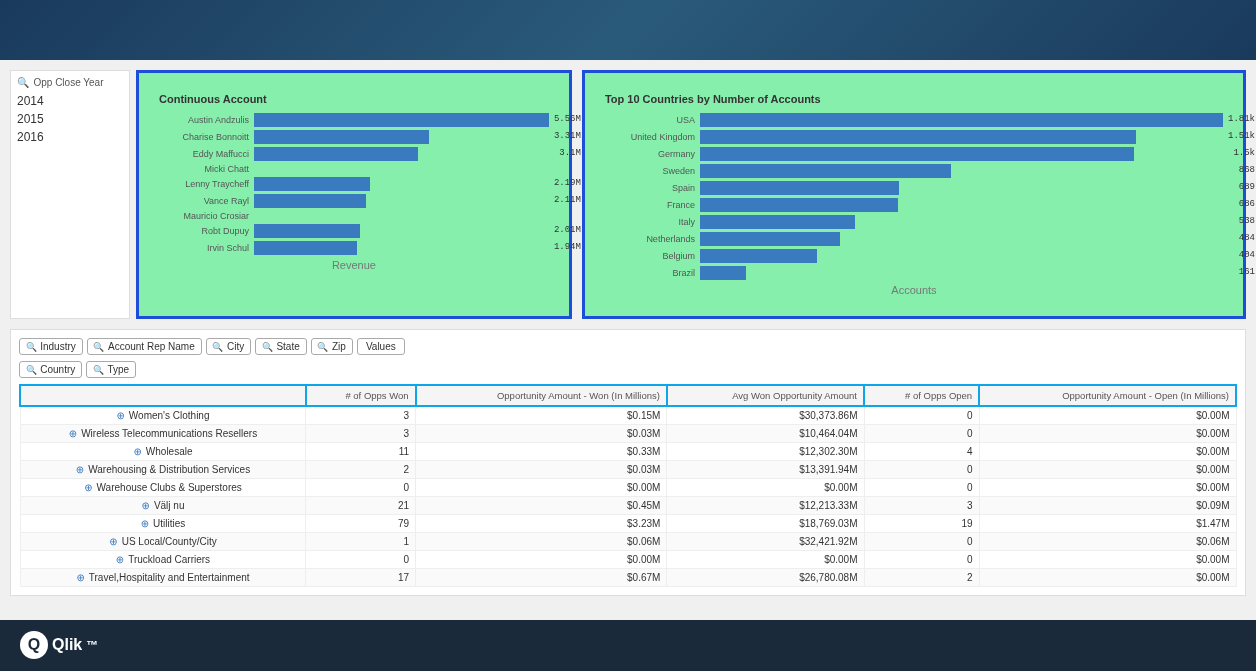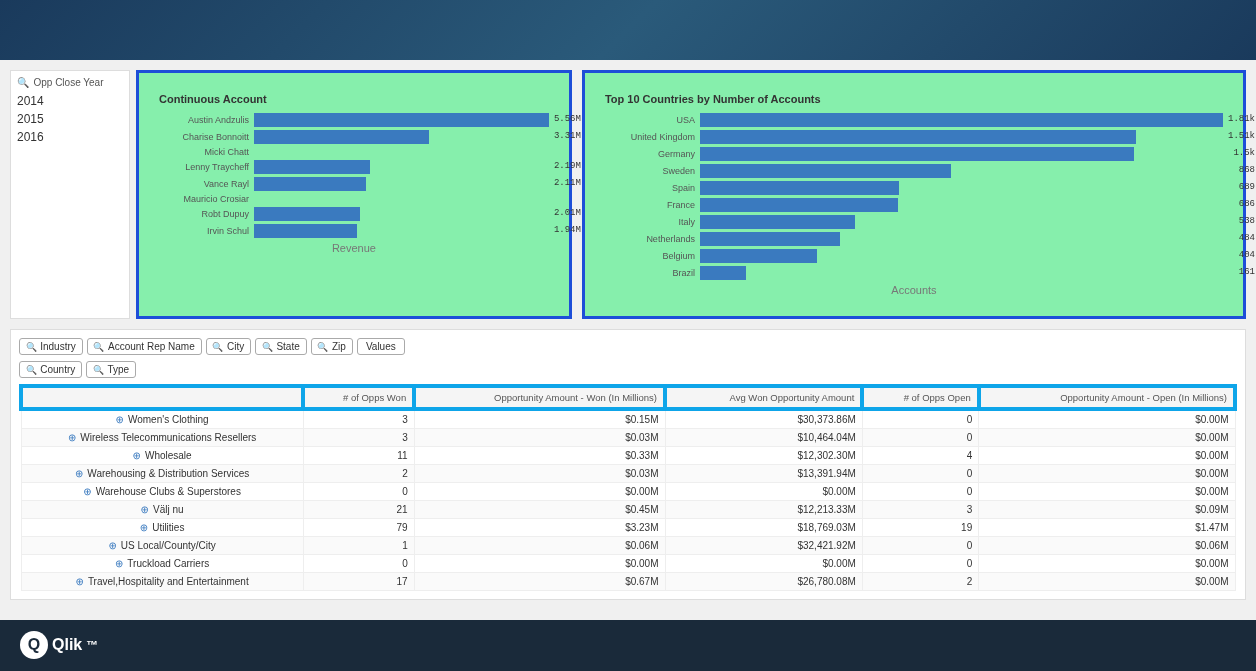--- a/index.html
+++ b/index.html
@@ -150,21 +150,21 @@
       background: #fff;
       cursor: pointer;
     }
     .data-table {
       width: 100%;
       border-collapse: collapse;
       font-size: 10px;
     }
     .data-table th {
       background: #f5f5f5;
-      border: 4px solid #0ea5e9;
+      border: 2px solid #0ea5e9;
       padding: 4px 6px;
       text-align: right;
       font-weight: normal;
       color: #555;
       font-size: 9.5px;
     }
     .data-table th.left {
       text-align: left;
     }
     .data-table td {
@@ -240,20 +240,27 @@
       <div class="bar-container">
         <div class="bar-fill" style="width:100%"></div>
         <span class="bar-value">5.56M</span>
       </div>
     </div>
             <div class="bar-row">
       <div class="bar-label">Charise Bonnoitt</div>
       <div class="bar-container">
         <div class="bar-fill" style="width:59.5%"></div>
         <span class="bar-value">3.31M</span>
+      </div>
+    </div>
+            <div class="bar-row">
+      <div class="bar-label">Eddy Maffucci</div>
+      <div class="bar-container">
+        <div class="bar-fill" style="width:55.7%"></div>
+        <span class="bar-value">3.1M</span>
       </div>
     </div>
             <div class="bar-row">
       <div class="bar-label">Micki Chatt</div>
     </div>
             <div class="bar-row">
       <div class="bar-label">Lenny Traycheff</div>
       <div class="bar-container">
         <div class="bar-fill" style="width:39.4%"></div>
         <span class="bar-value">2.19M</span>

